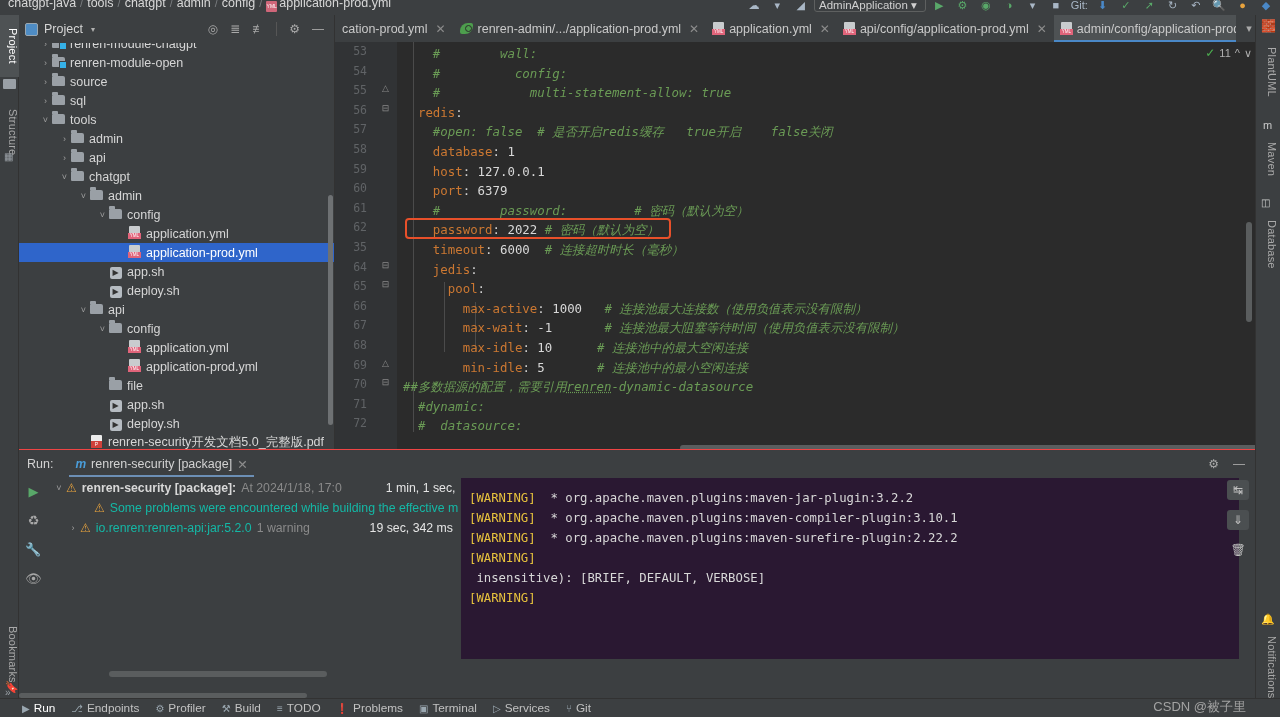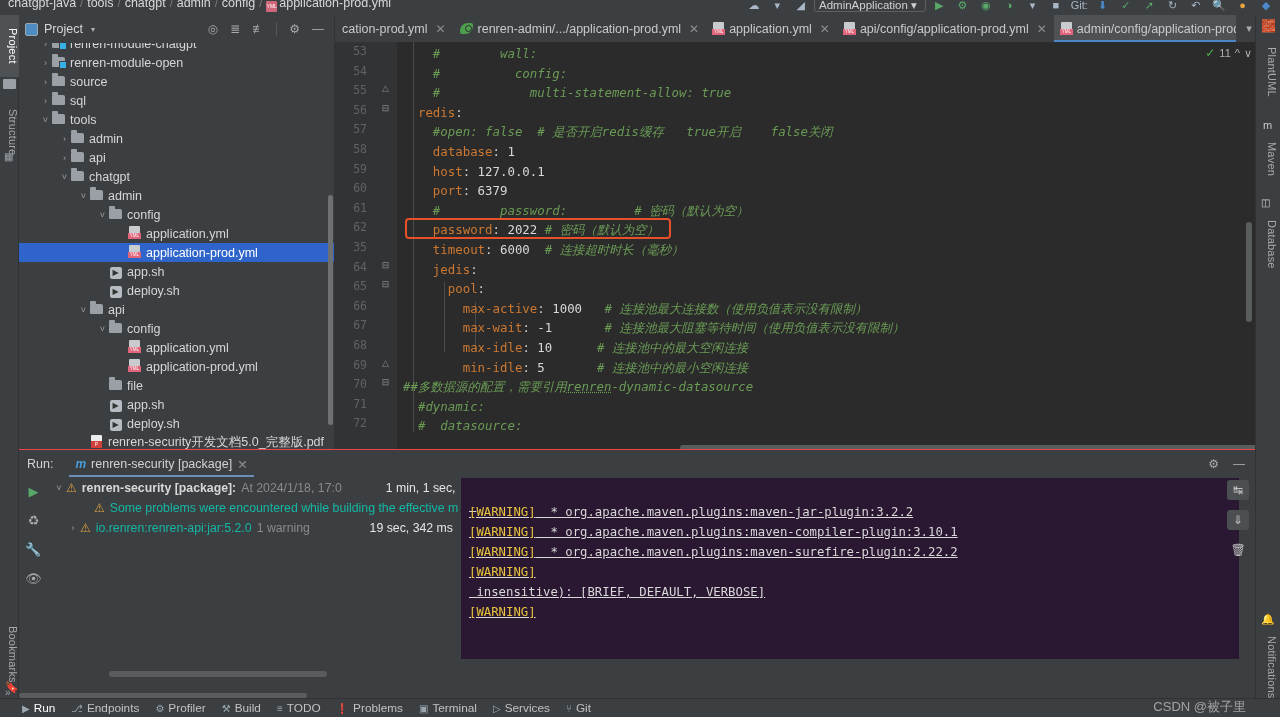--- a/index.html
+++ b/index.html
@@ -247,21 +247,21 @@
   .otime { color:#e5e5e5; margin-left:auto; padding-right:6px;padding-left:44px; }
   .otext { color:#14b8a6; }
   .out-hscroll {
     position:absolute; left:90px; bottom:1px; width:218px; height:6px;
     background:#5a5d5e; border-radius:3px;
   }
 
   .console {
     position:absolute; left:442px; top:28px; width:778px; height:181px;
     background:#2a1832; font-family:"DejaVu Sans Mono", monospace;
-    font-size:12.3px; color:#d8d8d8; padding:18px 8px; overflow:hidden;text-decoration:underline;
+    font-size:12.3px; color:#d8d8d8; padding:4px 8px; overflow:hidden;
   }
   .cl { height:20px; line-height:20px; white-space:pre; }
   .w-tag { color:#e8c33d; }
   .console-tools {
     position:absolute; right:6px; top:30px; display:flex; flex-direction:column;
     gap:10px; align-items:center;
   }
   .ct-btn {
     width:22px; height:20px; background:#4b4f51; border-radius:3px;
     color:#c0c0c0; font-size:12px; text-align:center; line-height:20px;

